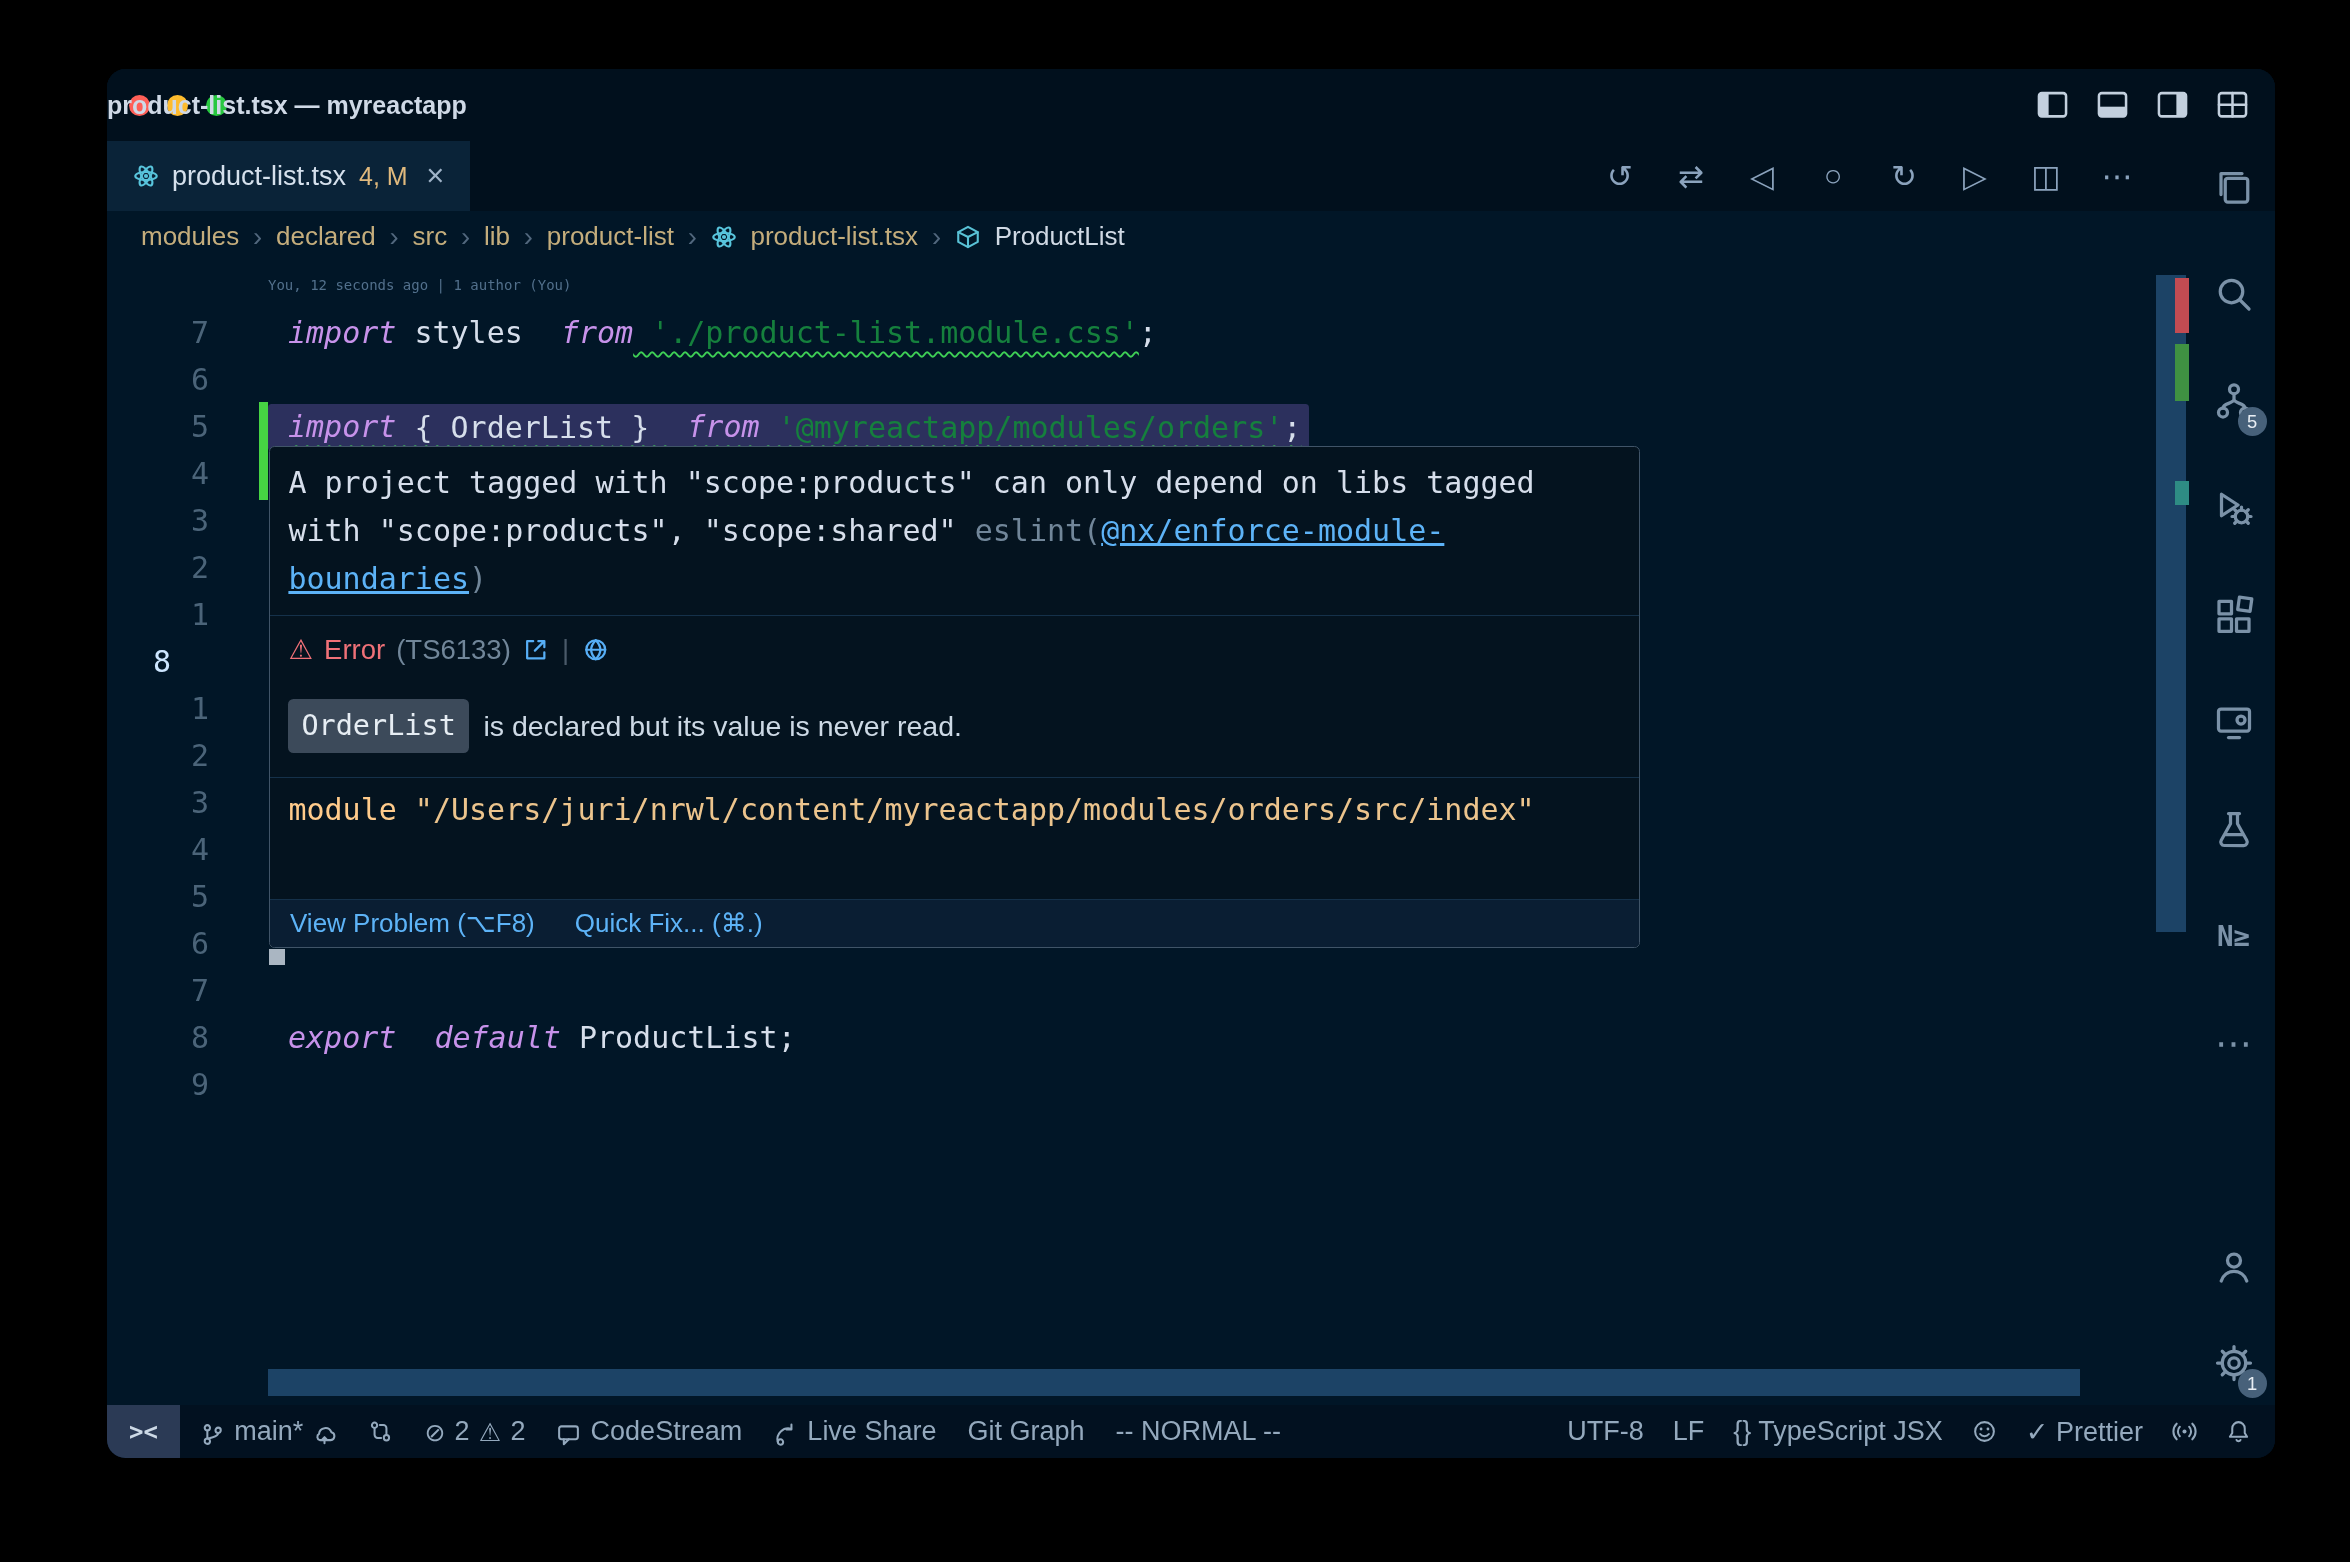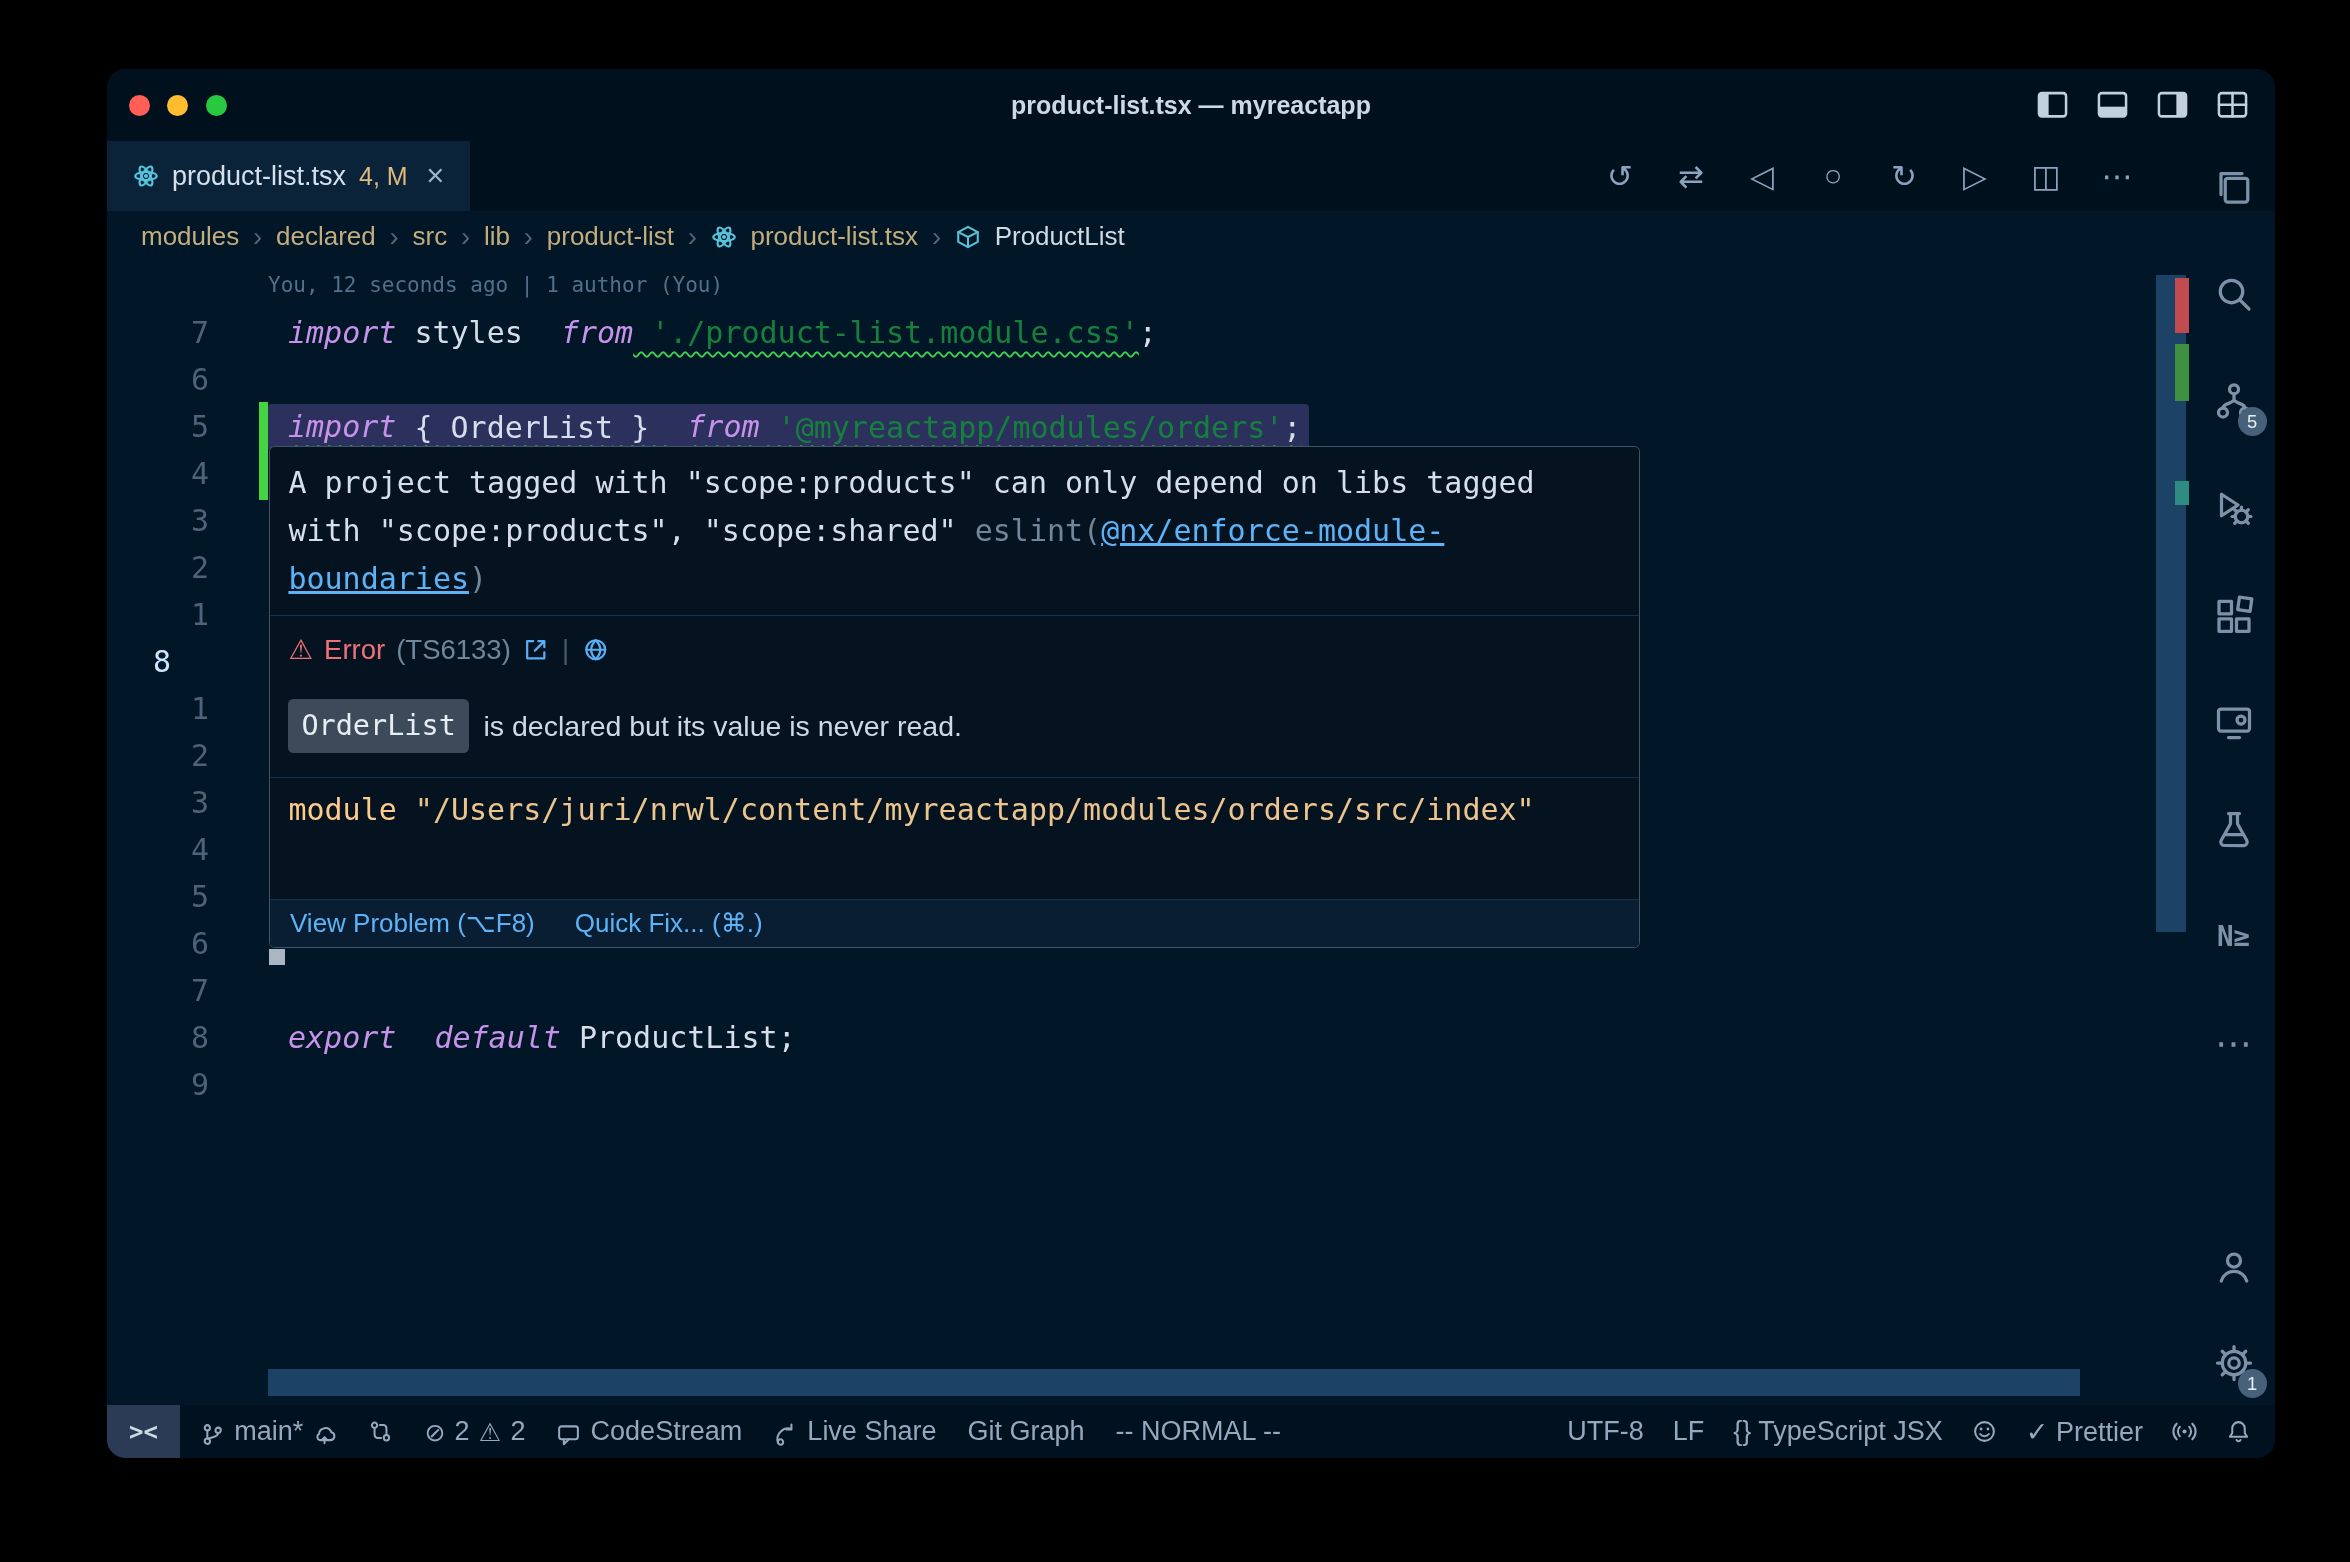--- a/index.html
+++ b/index.html
@@ -8,21 +8,21 @@
           font-family:"Liberation Sans",sans-serif; }
   .window { position:absolute; left:107px; top:69px; width:2168px; height:1389px;
             background:#011627; border-radius:18.4px; overflow:hidden;
             box-shadow:0 37px 129px rgba(0,0,0,.85); }
 
   
   .titlebar { position:absolute; left:0; top:0; right:0; height:72px; background:#01101d; }
   .traffic { position:absolute; left:22px; top:26px; display:flex; gap:17.4px; }
   .tl { width:21px; height:21px; border-radius:50%; }
   .title { position:absolute; left:0; right:0; top:0; height:72px; line-height:72px;
-           text-align:center; color:#cfd9e6; font-size:25px; font-weight:700; }
+           color:#cfd9e6; font-size:25px; font-weight:700; }
   .win-icons { position:absolute; right:27.5px; top:0; height:72px; display:flex; align-items:center; gap:29px; color:#c3d0de; }
   .wi { width:31px; height:27.5px; }
 
   
   .tabbar { position:absolute; left:0; top:72px; right:0; height:70px; background:#01101d; }
   .tab { position:absolute; left:0; top:0; height:70px; display:flex; align-items:center;
          gap:13px; padding:0 26px; background:#0a2338; }
   .tab-label { color:#d5e0ec; font-size:27px; }
   .tab-badge { color:#e0b97d; font-size:25px; }
   .tab-close { color:#9fb3c8; font-size:31px; margin-left:5.5px; cursor:default; }
@@ -40,21 +40,21 @@
 
   
   .mono { font-family:"DejaVu Sans Mono",monospace; }
   .code-region { position:absolute; left:0; top:193px; right:83px; }
   .row { position:relative; height:47px; line-height:47px; }
   .num { position:absolute; left:0; top:0; width:102px; text-align:right;
          color:#4b6479; font-size:30px; font-family:"DejaVu Sans Mono",monospace; }
   .row.current .num { left:46px; width:auto; text-align:left; color:#cde6ff; }
   .line { position:absolute; left:161px; top:0; white-space:pre; font-size:30px;
           font-family:"DejaVu Sans Mono",monospace; color:#d6deeb; }
-  .line.blame { font-size:21px; color:#52708c; }
+  .line.blame { font-size:14px; color:#52708c; }
   .kw { color:#c792ea; font-style:italic;margin-left:20px; }
   .str { color:#15803d; }
   .pl { color:#d6deeb; }
   .sq { text-decoration-line:underline; text-decoration-style:wavy;
         text-decoration-color:#3ecf55; text-decoration-thickness:2.3px; text-underline-offset:8.3px; }
   .sel { background:rgba(130,100,200,.34); border-radius:3.7px; padding:5.5px 7.3px 7.3px 0; }
   .gutter-mod { position:absolute; left:152px; top:333px; width:9.2px; height:98px; background:#46d343; }
   .ghost { position:absolute; left:1542px; top:568px; height:47px; line-height:47px;
            font-size:30px; color:#4e657c; white-space:pre; z-index:3;
            font-family:"DejaVu Sans Mono",monospace; }

